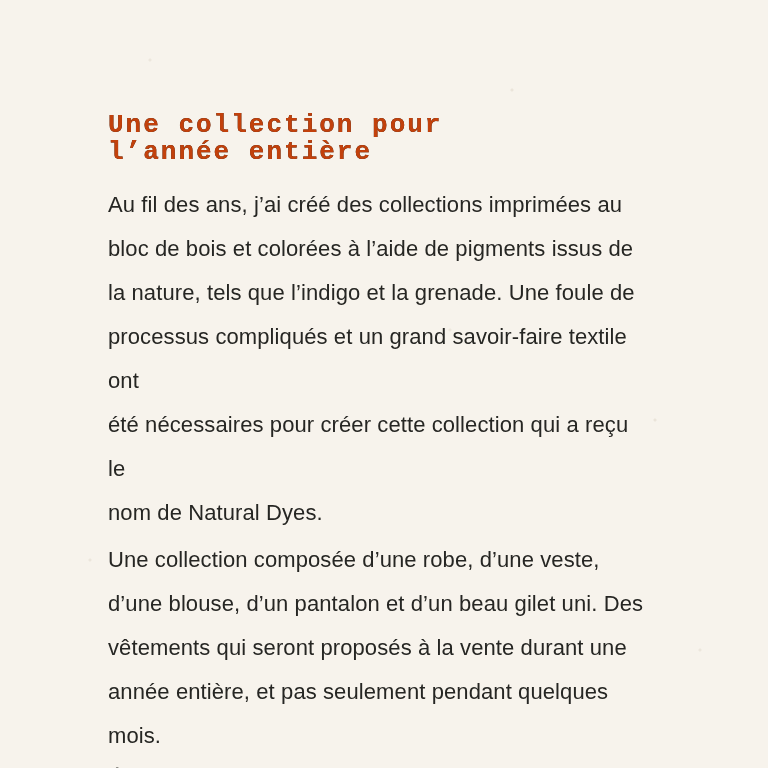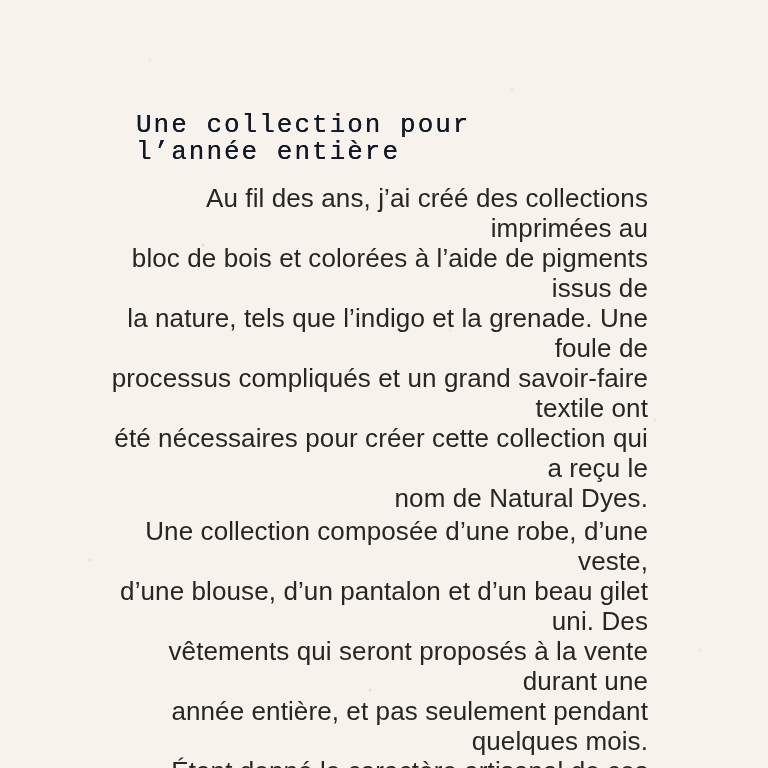--- a/index.html
+++ b/index.html
@@ -35,38 +35,36 @@
   .text-block {
     position: absolute;
     left: 108px;
     top: 112px;
     width: 540px;
   }
 
   h1.article-title {
     font-family: "Liberation Mono", "DejaVu Sans Mono", monospace;
     font-size: 26px;
-    font-weight: normal;
+    font-weight: bold;
     line-height: 27px;
     letter-spacing: 2px;
-    color: #0f172a;
+    color: #c2410c;
     white-space: pre-line;
     margin-bottom: 17px;
     
     text-shadow: 0 0 0.4px #1b1b19;
-    margin-left: 28px;
   }
 
   p.article-paragraph {
-    font-size: 26px;
-    line-height: 30px;
+    font-size: 22px;
+    line-height: 44px;
     color: #262623;
     white-space: pre-line;
     letter-spacing: 0.1px;
-    text-align: right;
   }
 
   p.article-paragraph + p.article-paragraph {
     margin-top: 3px;
   }
 </style>
 </head>
 <body>
 
 <div class="paper-texture"></div>

